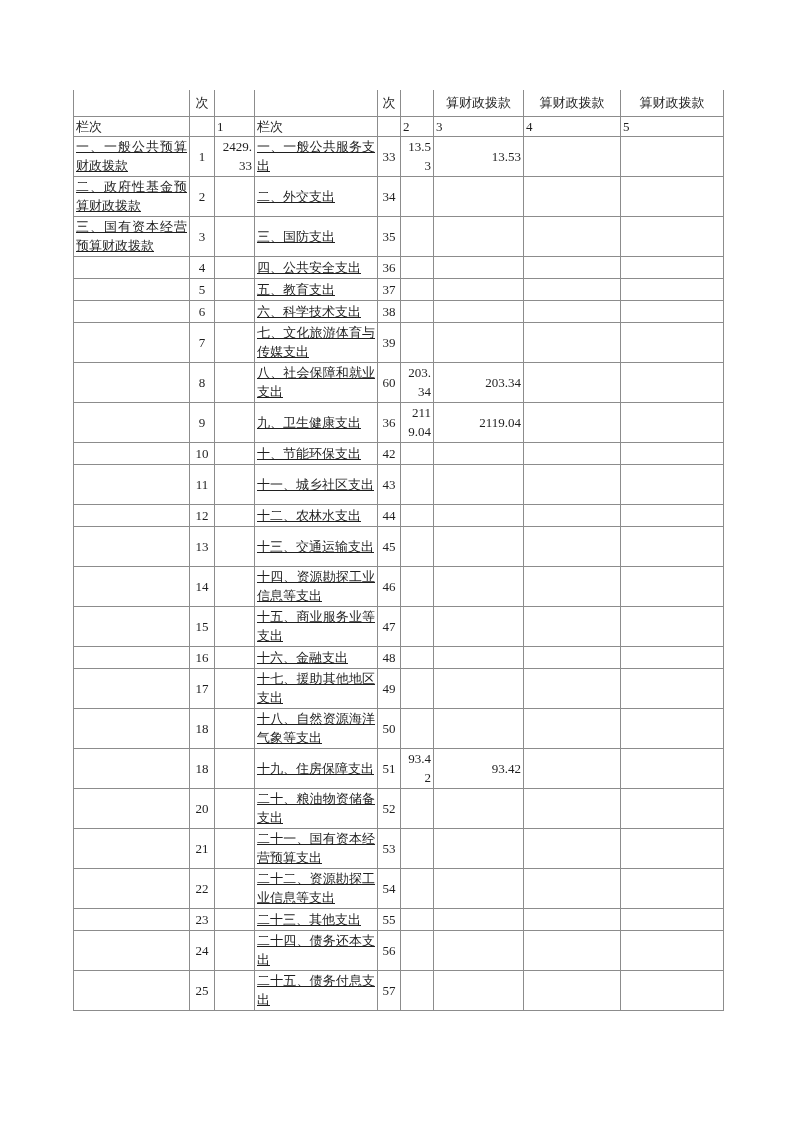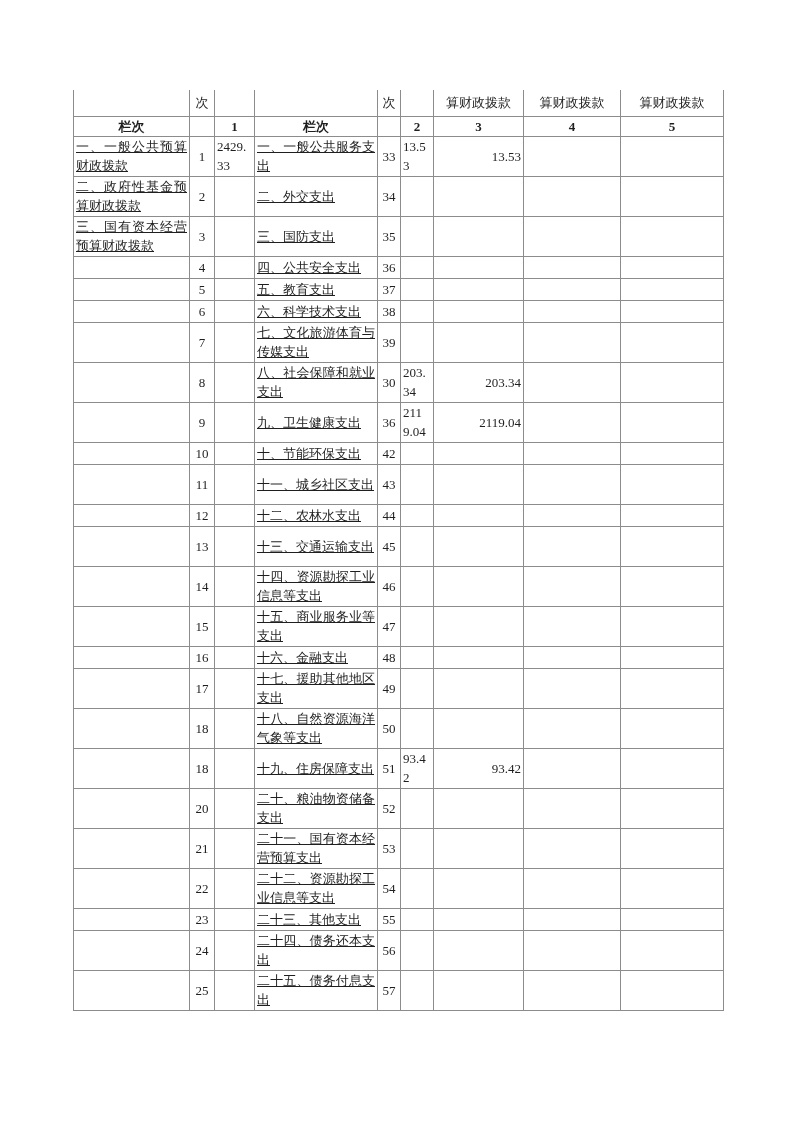--- a/index.html
+++ b/index.html
@@ -21,26 +21,26 @@
   td {
     border:1px solid #8c8c8c;
     font-size:13px;
     line-height:19px;
     vertical-align:middle;
     padding:0 2px;
     overflow:hidden;
     font-weight:normal;
   }
   tr.h1 td { border-top:none; height:26px; text-align:center; }
-  tr.h2 td { height:20px; text-align:center;font-weight:bold; }
+  tr.h2 td { height:20px; text-align:left; }
   tr.tall td { height:40px; }
   tr.short td { height:22px; }
   td.item { text-align:justify; text-justify:inter-character;text-decoration:underline; }
   td.num { text-align:center; }
-  td.amt-narrow { word-break:break-all; }
+  td.amt-narrow { text-align:right; word-break:break-all; }
   td.amt-wide { text-align:right; }
 </style>
 </head>
 <body>
 
 <div class="page">
   <table class="budget">
     <colgroup>
       <col style="width:116px">
         <col style="width:25px">
@@ -152,21 +152,21 @@
           <td class="amt-narrow"></td>
           <td class="amt-wide"></td>
           <td class="amt-wide"></td>
           <td class="amt-wide"></td>
         </tr>
         <tr class="tall">
           <td class="item"></td>
           <td class="num">8</td>
           <td class="amt-narrow"></td>
           <td class="item">八、社会保障和就业支出</td>
-          <td class="num">30</td>
+          <td class="num">60</td>
           <td class="amt-narrow">203.34</td>
           <td class="amt-wide">203.34</td>
           <td class="amt-wide"></td>
           <td class="amt-wide"></td>
         </tr>
         <tr class="tall">
           <td class="item"></td>
           <td class="num">9</td>
           <td class="amt-narrow"></td>
           <td class="item">九、卫生健康支出</td>

